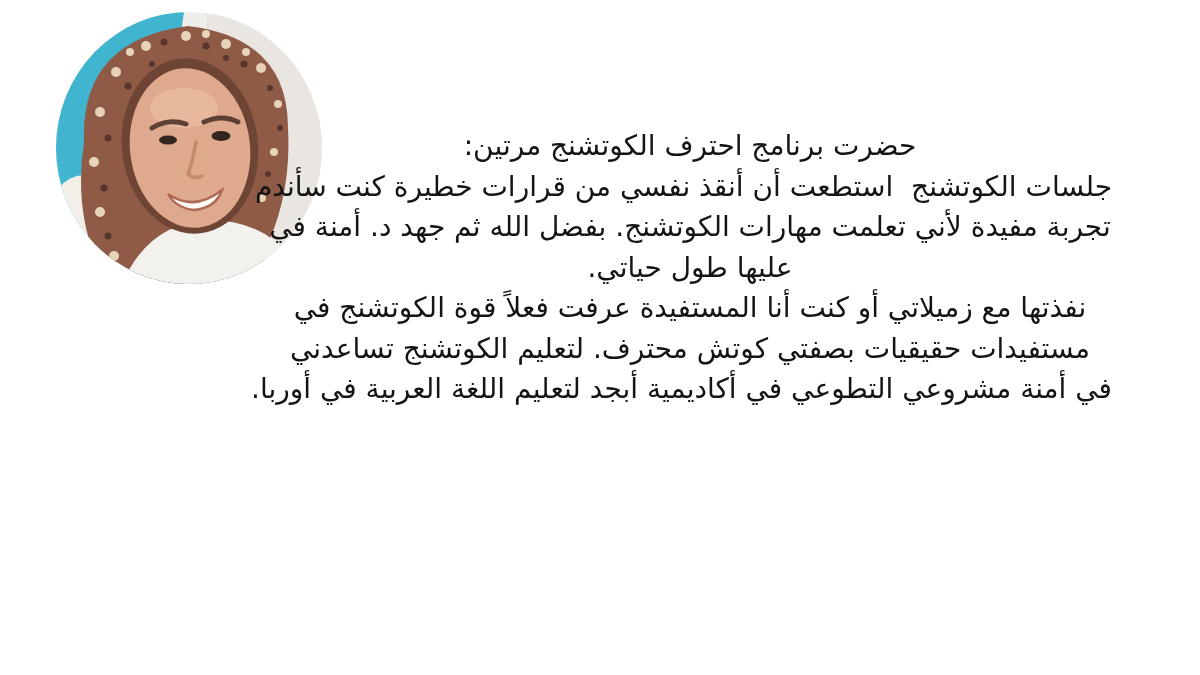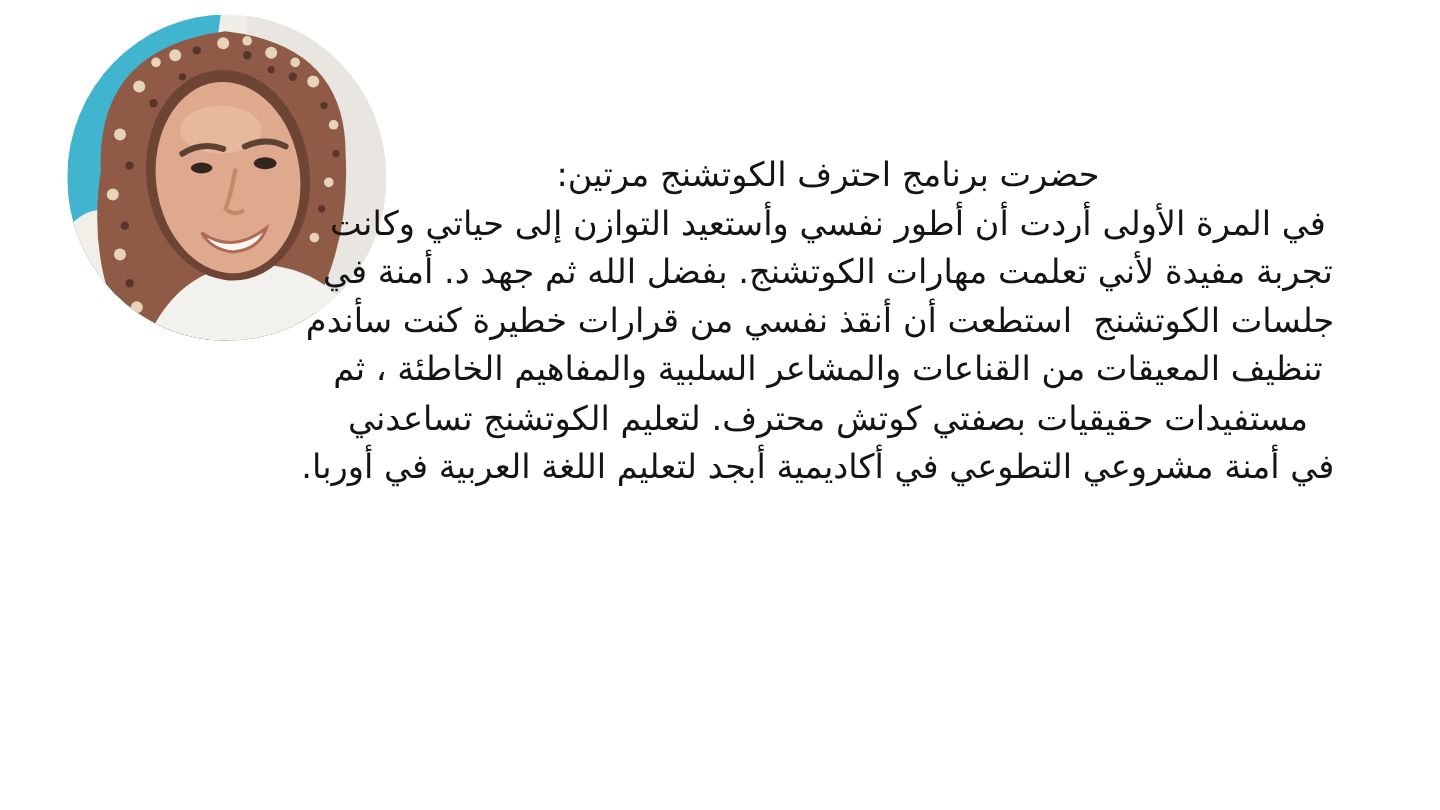--- a/index.html
+++ b/index.html
@@ -102,24 +102,24 @@
 
       <path d="M140,130 Q136,152 132,162 Q138,168 146,164" stroke="#c3896c" stroke-width="3.5" fill="none" stroke-linecap="round"></path>
 
       <path d="M112,182 Q138,200 166,178 Q160,196 138,198 Q120,196 112,182 Z" fill="#fdf8f4" stroke="#b06a58" stroke-width="2.5"></path>
     </svg>
   </div>
 
   <div class="text-col">
     <div class="para">
       <div class="line">حضرت برنامج احترف الكوتشنج مرتين:</div>
-      <div class="line">في المرة الأولى أردت أن أطور نفسي وأستعيد التوازن إلى حياتي وكانت</div>
+      <div class="line">جلسات الكوتشنج  استطعت أن أنقذ نفسي من قرارات خطيرة كنت سأندم</div>
       <div class="line">تجربة مفيدة لأني تعلمت مهارات الكوتشنج. بفضل الله ثم جهد د. أمنة في</div>
-      <div class="line">جلسات الكوتشنج  استطعت أن أنقذ نفسي من قرارات خطيرة كنت سأندم</div>
+      <div class="line">عليها طول حياتي.</div>
     </div>
     <div class="para">
-      <div class="line">تنظيف المعيقات من القناعات والمشاعر السلبية والمفاهيم الخاطئة ، ثم</div>
+      <div class="line">نفذتها مع زميلاتي أو كنت أنا المستفيدة عرفت فعلاً قوة الكوتشنج في</div>
       <div class="line">مستفيدات حقيقيات بصفتي كوتش محترف. لتعليم الكوتشنج تساعدني</div>
       <div class="line">في أمنة مشروعي التطوعي في أكاديمية أبجد لتعليم اللغة العربية في أوربا.</div>
     </div>
   </div>
 
 </div>
 
 </body></html>

